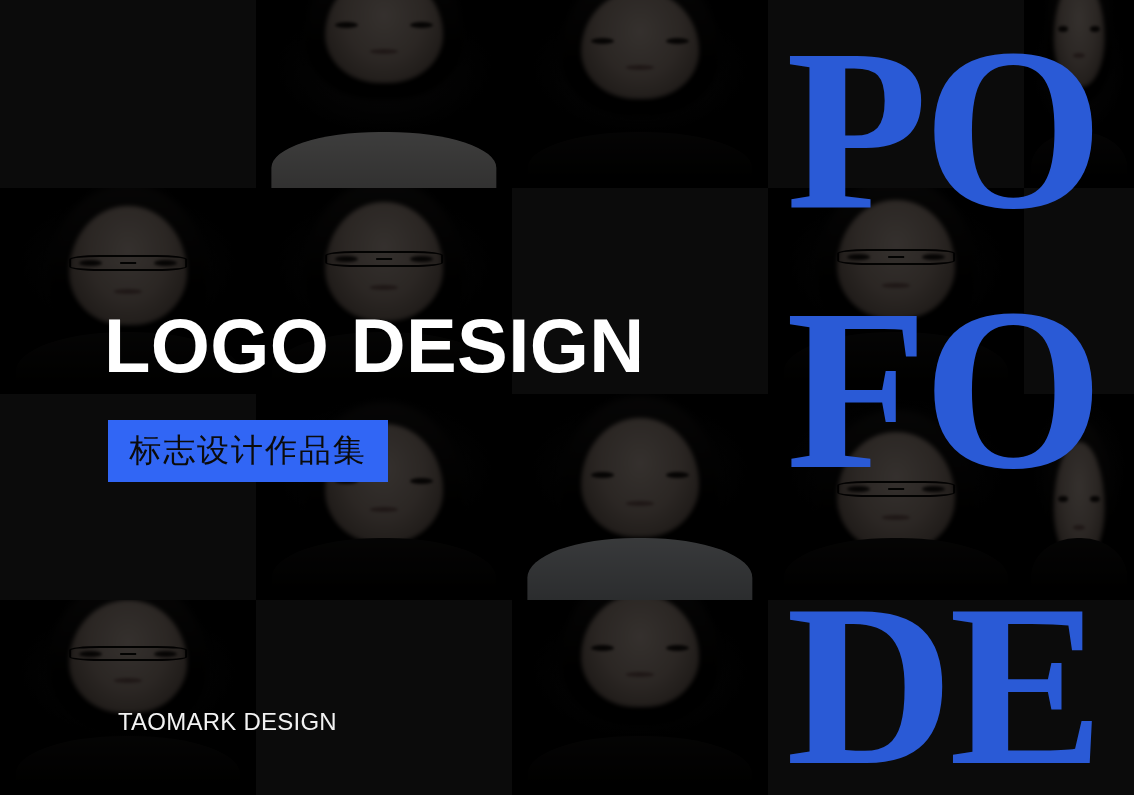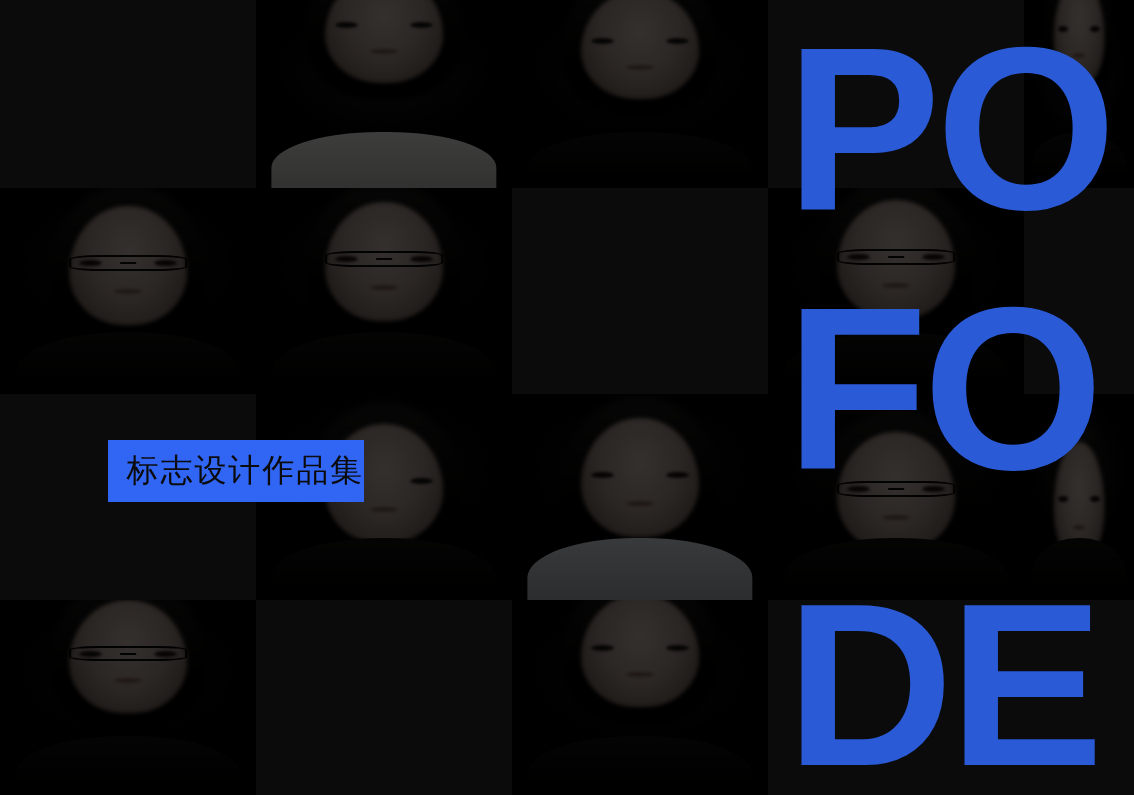--- a/index.html
+++ b/index.html
@@ -66,42 +66,42 @@
   .body.shirt-dark{background:linear-gradient(180deg,#24221f,#121110);}
   .body.shirt-blue{background:linear-gradient(180deg,#c3ccd6,#98a2ad);}
 
   
   .bigtype{
     position:absolute;
     color:var(--blue-type,#2a5ad6);
     font-weight:700;
     letter-spacing:-0.02em;
     line-height:.84;
-    font-family:Liberation Sans, sans-serif;
+    font-family:Liberation Serif, serif;
     white-space:pre;
     user-select:none;
   }
 
   
   .headline{
     position:absolute;
     left:104px;top:308px;
     color:#ffffff;
     font-size:76px;
     font-weight:700;
     letter-spacing:0.005em;
     line-height:1;
     white-space:pre;
   }
   .subtitle-box{
     position:absolute;
-    left:108px;top:440px;
-    width:256px;height:62px;
+    left:108px;top:420px;
+    width:280px;height:62px;
     background:var(--blue-box,#3166f5);
-    display:flex;align-items:center;justify-content:flex-end;
+    display:flex;align-items:center;justify-content:center;
   }
   .subtitle-box .txt{
     color:#0b0b0b;
     font-size:32px;
     font-weight:400;
     letter-spacing:.06em;
     white-space:pre;
   }
   .brand{
     position:absolute;
@@ -265,19 +265,21 @@
       <div class="cell empty" style="left: 768px; top: 600px; width: 256px; height: 195px;"></div>
       <div class="cell empty" style="left: 1024px; top: 600px; width: 110px; height: 195px;"></div>
     </div>
 
   <div class="bigtype-layer">
       <div class="bigtype" style="left: 786px; top: 32px; font-size: 232px;">PO</div>
       <div class="bigtype" style="left: 786px; top: 292px; font-size: 232px;">FO</div>
       <div class="bigtype" style="left: 786px; top: 588px; font-size: 232px;">DE</div>
     </div>
 
+  <div class="headline" style="color: rgb(255, 255, 255);">LOGO DESIGN</div>
 
   <div class="subtitle-box">
     <span class="txt" style="color: rgb(11, 11, 11);">标志设计作品集</span>
   </div>
 
+  <div class="brand" style="color: rgb(242, 242, 242);">TAOMARK DESIGN</div>
 
 </div>
 
 </body></html>

